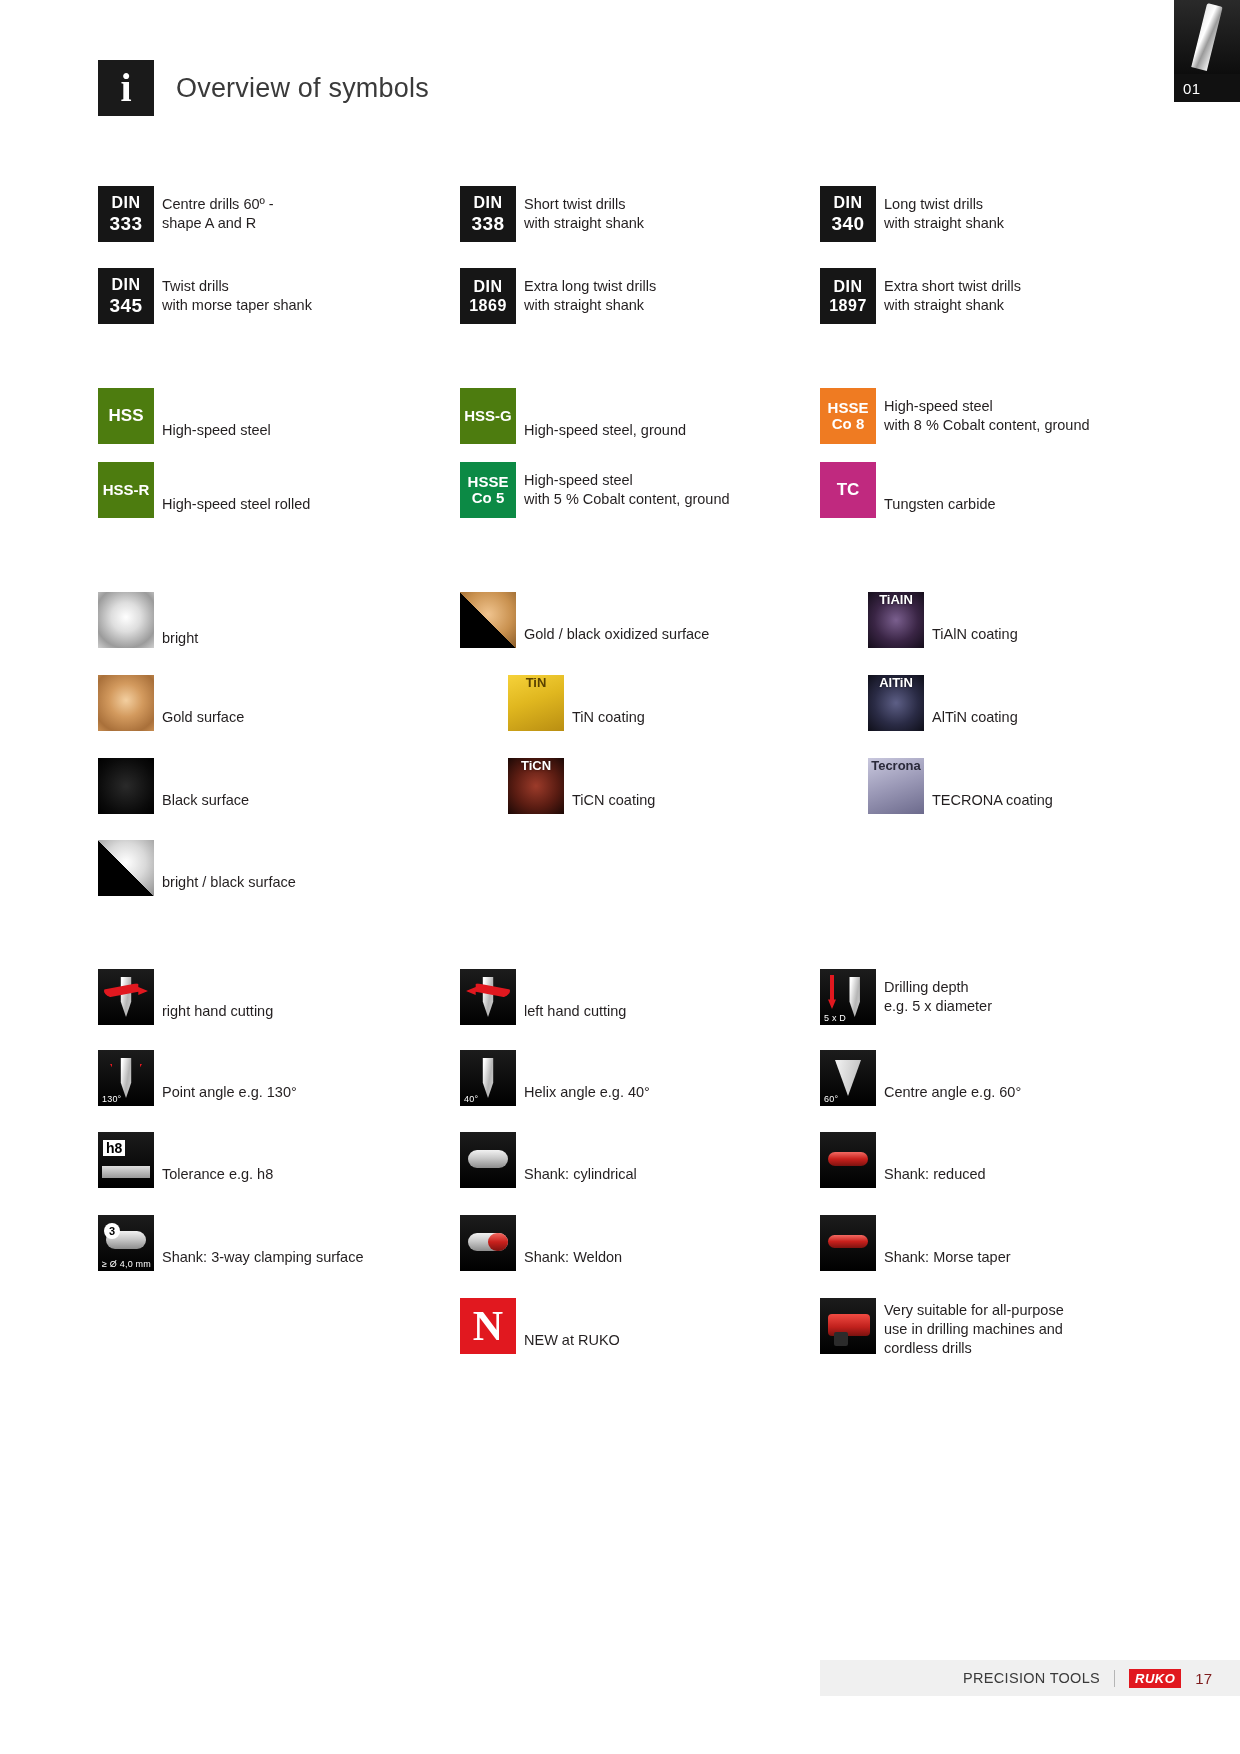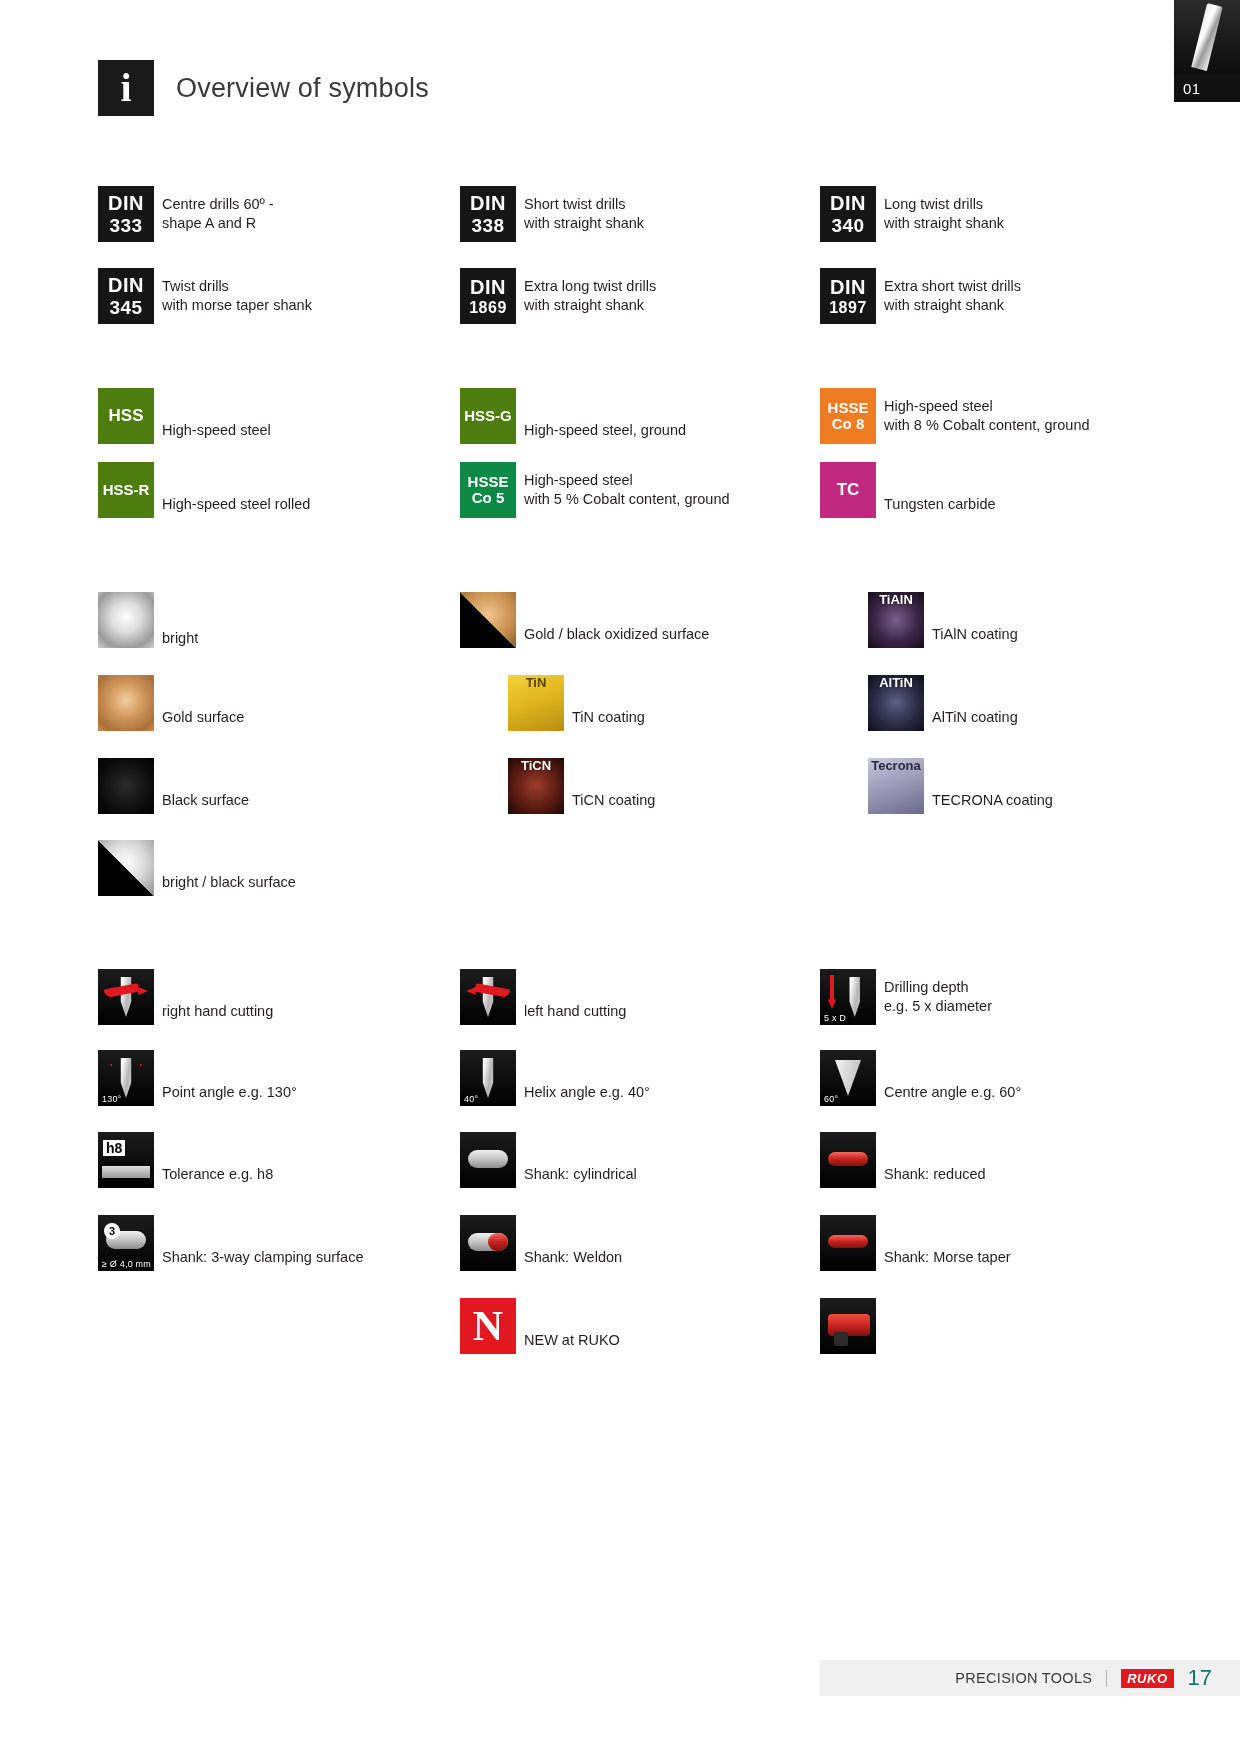--- a/index.html
+++ b/index.html
@@ -106,21 +106,21 @@
     background: #161616;
     color: #fff;
     display: flex;
     flex-direction: column;
     align-items: center;
     justify-content: center;
     font-family: "Liberation Sans", sans-serif;
     font-weight: bold;
     line-height: 1;
   }
-  .din .t { font-size: 20px; letter-spacing: 0.5px; text-align: right; }
+  .din .t { font-size: 16px; letter-spacing: 0.5px; text-align: right; }
   .din .n { font-size: 19px; margin-top: 3px; letter-spacing: 0.5px; }
   .din .n.small { font-size: 16px; }
 
   
   .mat {
     display: flex;
     flex-direction: column;
     align-items: center;
     justify-content: center;
     color: #fff;
@@ -269,21 +269,21 @@
     padding-right: 28px;
     gap: 14px;
   }
   .footer .ptxt { font-size: 14.5px; color: #3a3a3a; letter-spacing: .3px; }
   .footer .divider { width: 1px; height: 17px; background: #b5b5b5; }
   .footer .ruko {
     background: #e1181f; color: #fff; font-weight: bold;
     font-size: 13px; padding: 2px 6px; letter-spacing: .5px;
     font-style: italic;
   }
-  .footer .pgnum { font-size: 22px; color: #0f766e; font-weight: normal; }
+  .footer .pgnum { font-size: 15px; color: #7f1d1d; font-weight: normal; }
 </style>
 </head>
 <body>
 
 <div class="page-header">
   <div class="info-badge">i</div>
   <div class="page-title">Overview of symbols</div>
 </div>
 
 <div class="chapter-tab">
@@ -556,20 +556,23 @@
     <div class="ico new-n">
       <span>N</span>
     </div>
     <div class="label" style="margin-top:33px;">NEW at RUKO</div>
   </div>
 
   <div class="cell" style="left:820px; top:1298px; width:340px;">
     <div class="ico photo">
       <div class="drill-machine"></div>
     </div>
+    <div class="label" style="margin-top:3px;">Very suitable for all-purpose
+use in drilling machines and
+cordless drills</div>
   </div>
 
 </div>
 
 <div class="footer">
   <span class="ptxt">PRECISION TOOLS</span>
   <span class="divider"></span>
   <span class="ruko">RUKO</span>
   <span class="pgnum">17</span>
 </div>

